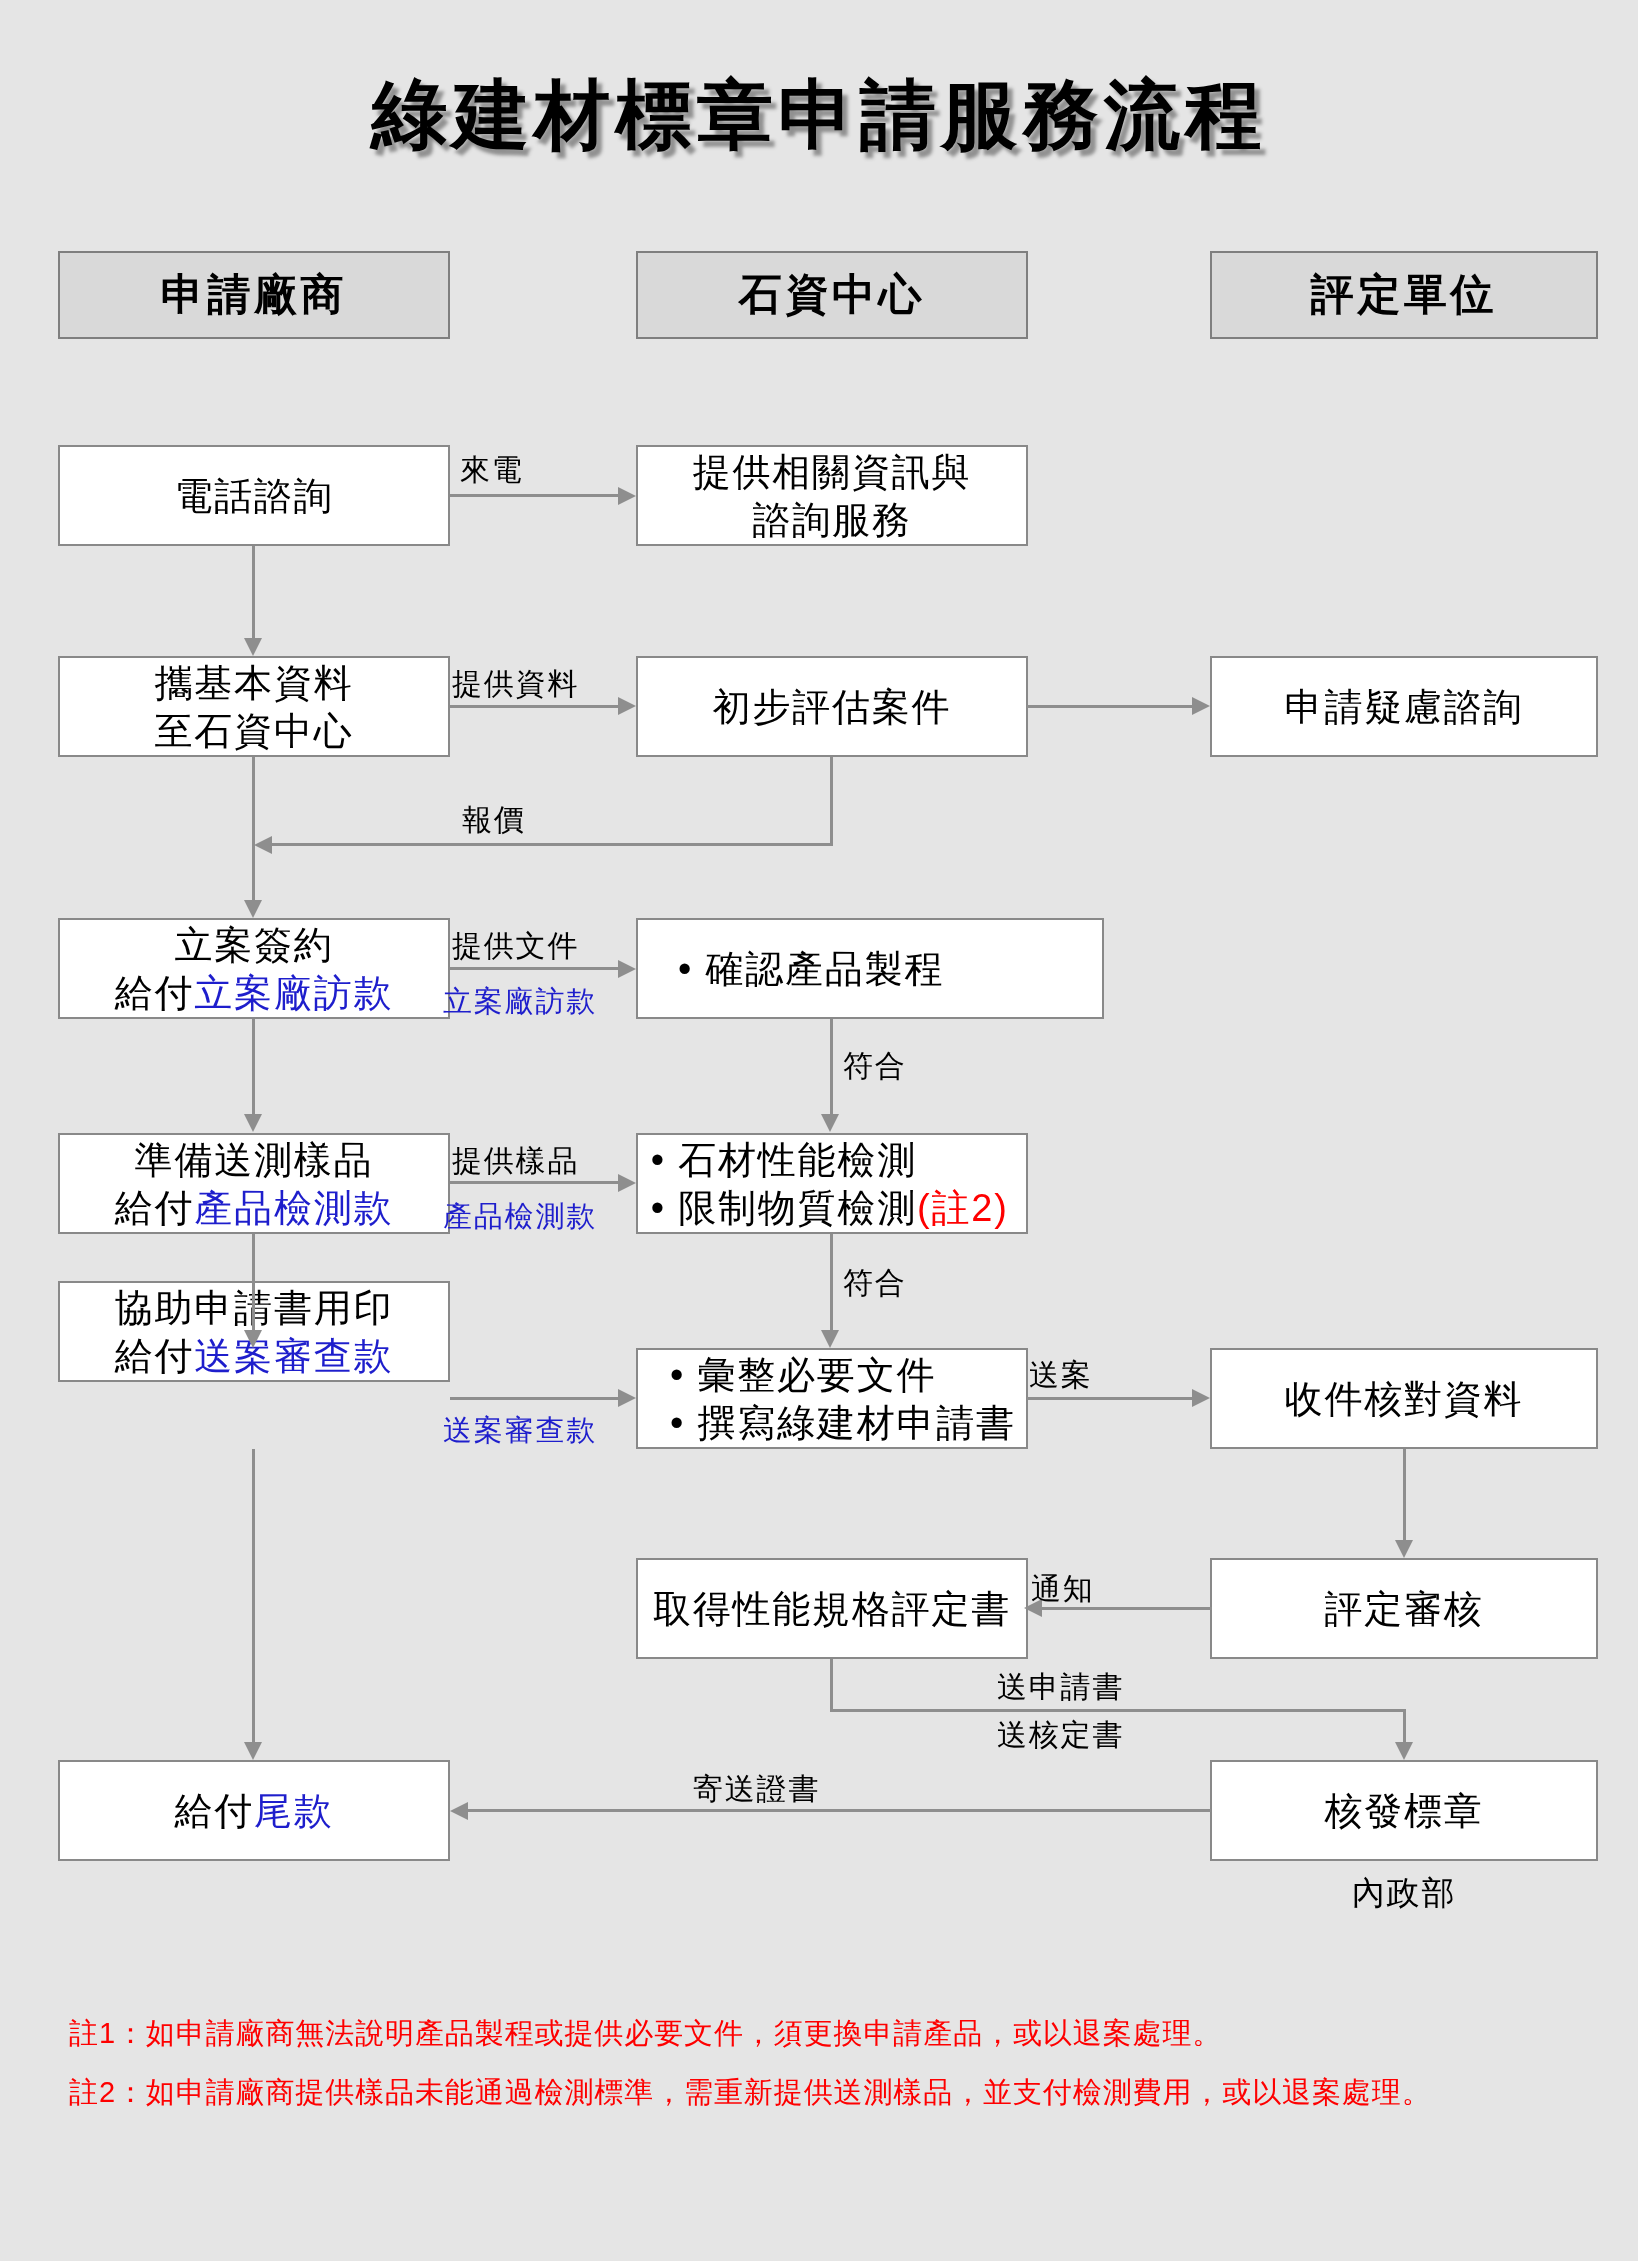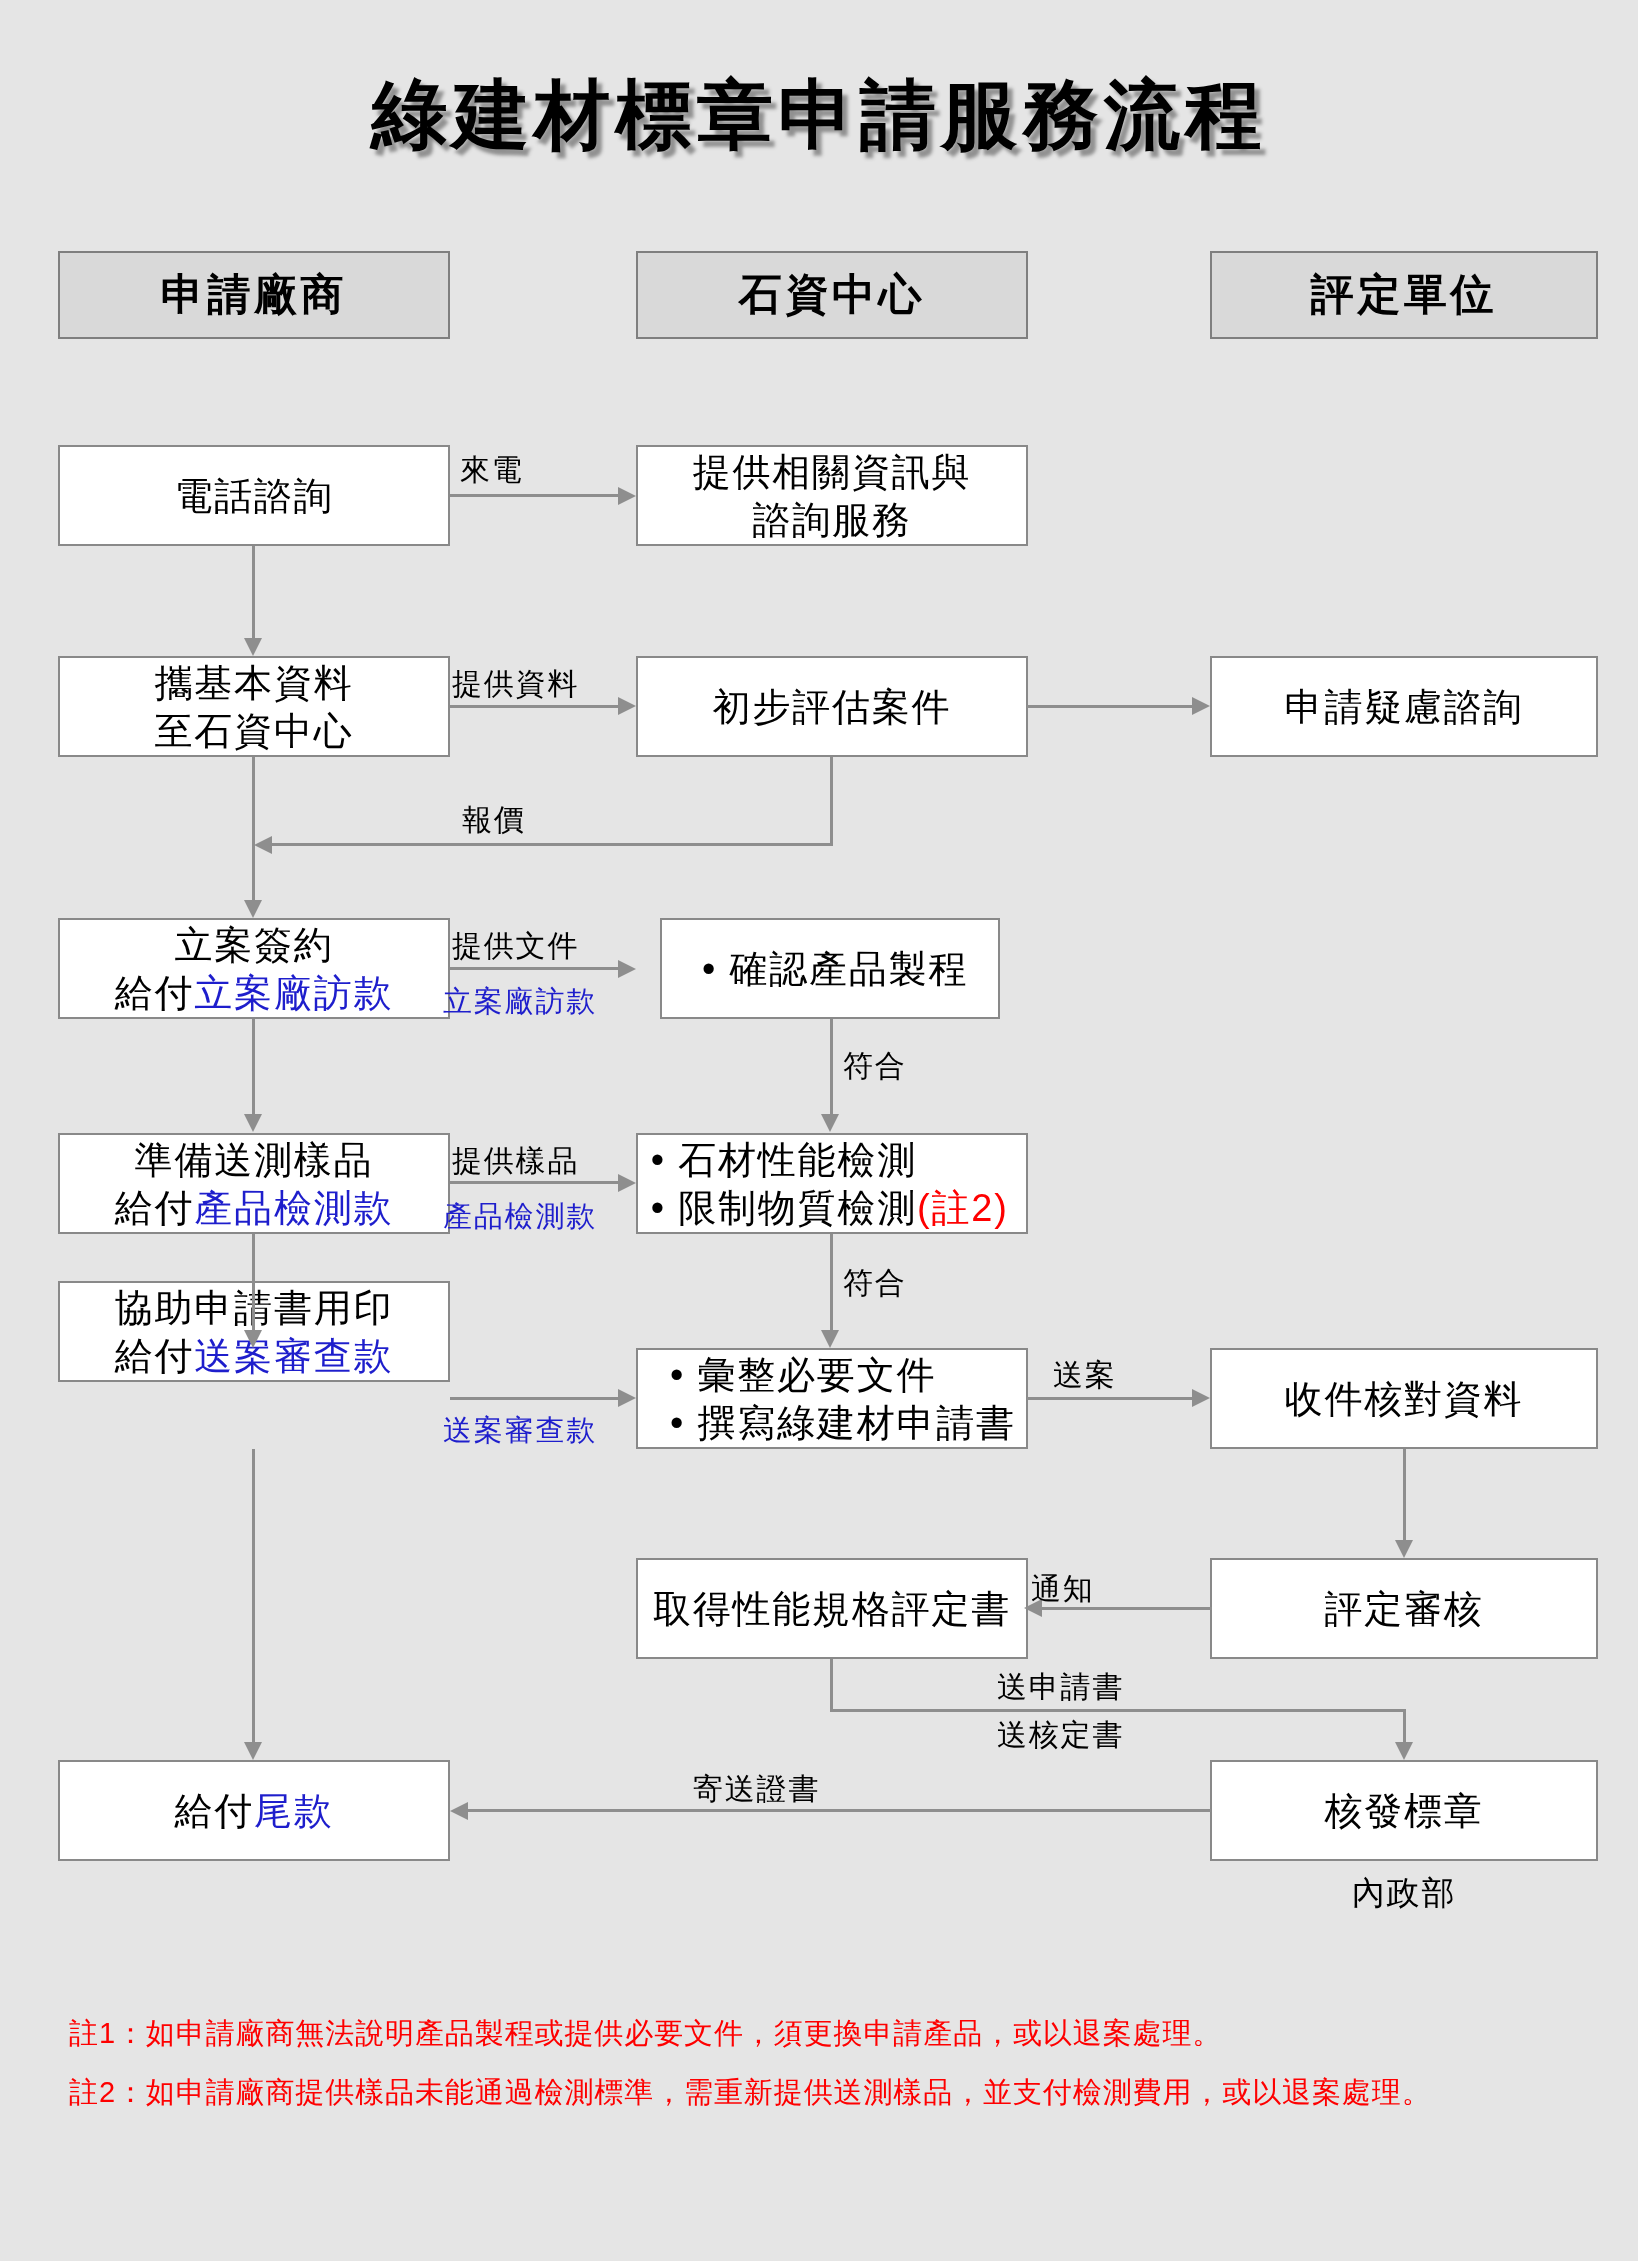--- a/index.html
+++ b/index.html
@@ -76,21 +76,21 @@
     <div>初步評估案件</div>
   </div>
   <div class="box" style="left:1210px; top:656px; width:388px; height:101px;">
     <div>申請疑慮諮詢</div>
   </div>
 
   <div class="box" style="left:58px; top:918px; width:392px; height:101px;">
     <div>立案簽約</div>
     <div><span>給付</span><span class="blue">立案廠訪款</span></div>
   </div>
-  <div class="box bullets" style="left:660px; top:918px; width:340px; height:101px;padding-left:40px;">
+  <div class="box bullets" style="left:636px; top:918px; width:468px; height:101px;padding-left:40px;">
     <div>• 確認產品製程</div>
   </div>
 
   <div class="box" style="left:58px; top:1133px; width:392px; height:101px;">
     <div>準備送測樣品</div>
     <div><span>給付</span><span class="blue">產品檢測款</span></div>
   </div>
   <div class="box bullets" style="left:636px; top:1133px; width:392px; height:101px;">
     <div>• 石材性能檢測</div>
     <div><span>• 限制物質檢測</span><span class="red">(註2)</span></div>
@@ -178,21 +178,21 @@
   <div class="arr l" style="left:450px; top:1802px;"></div>
 
   <div class="lbl c" style="left:460px; top:450px; width:181px;">來電</div>
   <div class="lbl c" style="left:452px; top:664px; width:199px;">提供資料</div>
   <div class="lbl c" style="left:462px; top:800px; width:181px;">報價</div>
   <div class="lbl c" style="left:452px; top:926px; width:181px;">提供文件</div>
   <div class="lbl c blue" style="left:443px; top:982px; width:199px;">立案廠訪款</div>
   <div class="lbl c" style="left:452px; top:1141px; width:181px;">提供樣品</div>
   <div class="lbl c blue" style="left:443px; top:1197px; width:199px;">產品檢測款</div>
   <div class="lbl c blue" style="left:443px; top:1411px; width:199px;">送案審查款</div>
-  <div class="lbl c" style="left:1029px; top:1355px; width:181px;padding-left:24px;">送案</div>
+  <div class="lbl c" style="left:1029px; top:1355px; width:181px;">送案</div>
   <div class="lbl" style="left:843px; top:1046px;">符合</div>
   <div class="lbl" style="left:843px; top:1263px;">符合</div>
   <div class="lbl c" style="left:1031px; top:1569px; width:174px;">通知</div>
   <div class="lbl c" style="left:997px; top:1667px; width:181px;">送申請書</div>
   <div class="lbl c" style="left:997px; top:1715px; width:181px;">送核定書</div>
   <div class="lbl c" style="left:693px; top:1769px; width:181px;">寄送證書</div>
 
   <div class="note" style="top:2014px;">註1：如申請廠商無法說明產品製程或提供必要文件，須更換申請產品，或以退案處理。</div>
   <div class="note" style="top:2073px;">註2：如申請廠商提供樣品未能通過檢測標準，需重新提供送測樣品，並支付檢測費用，或以退案處理。</div>
 

